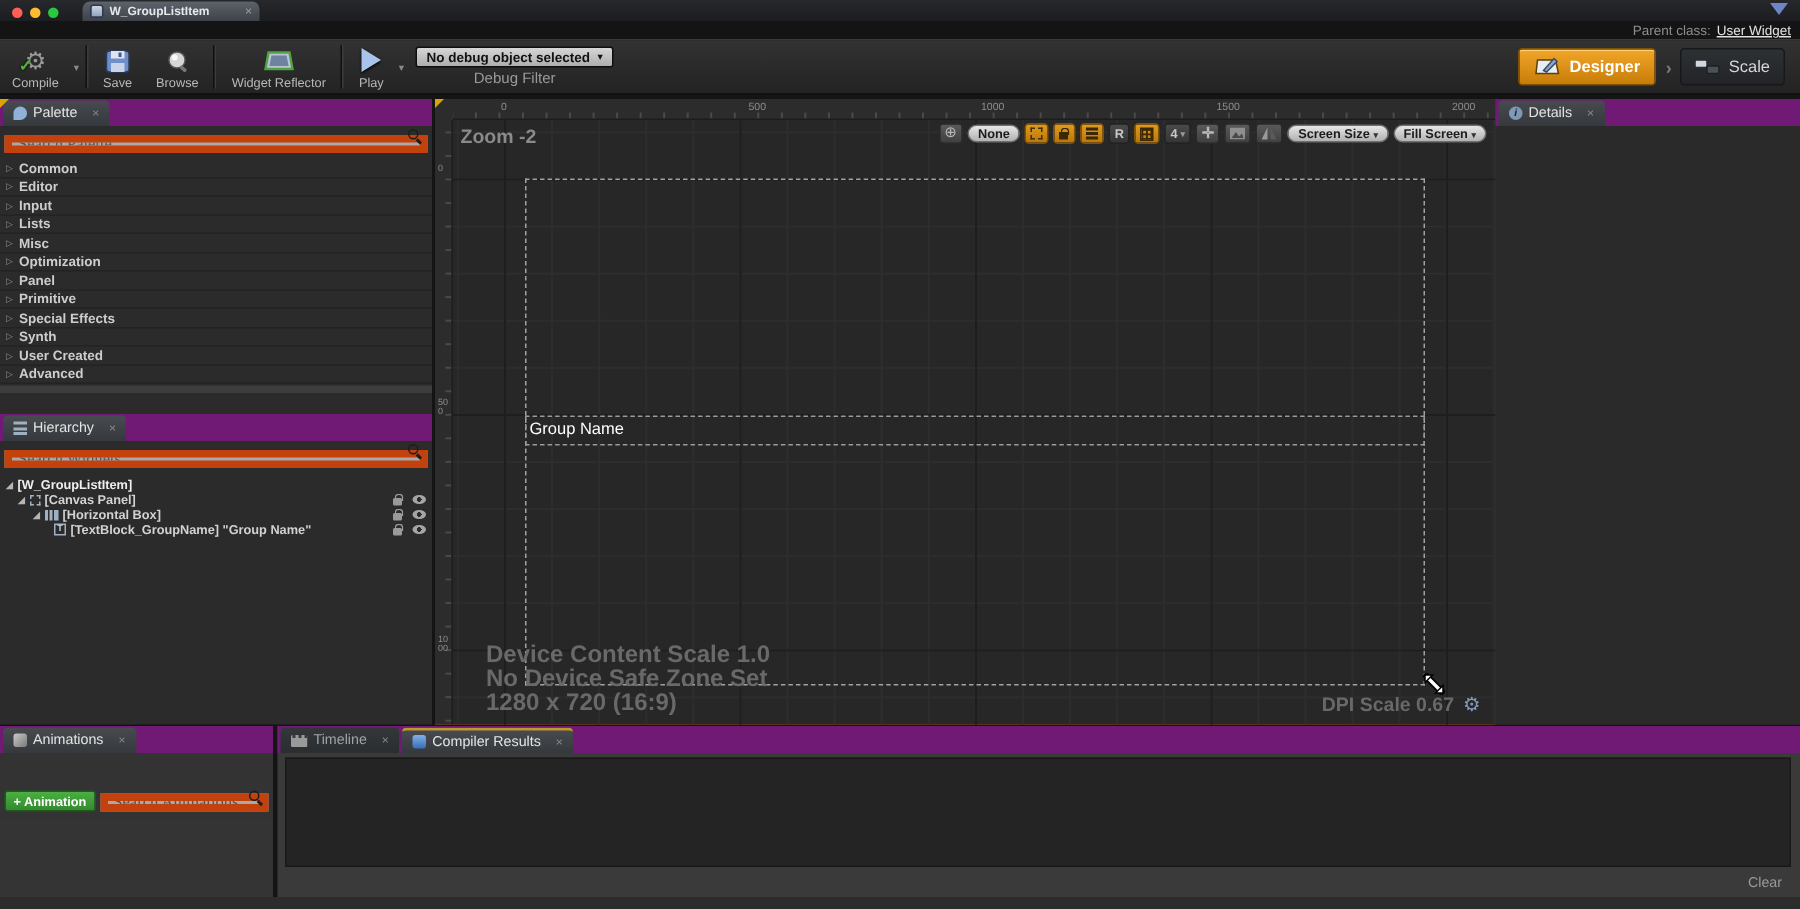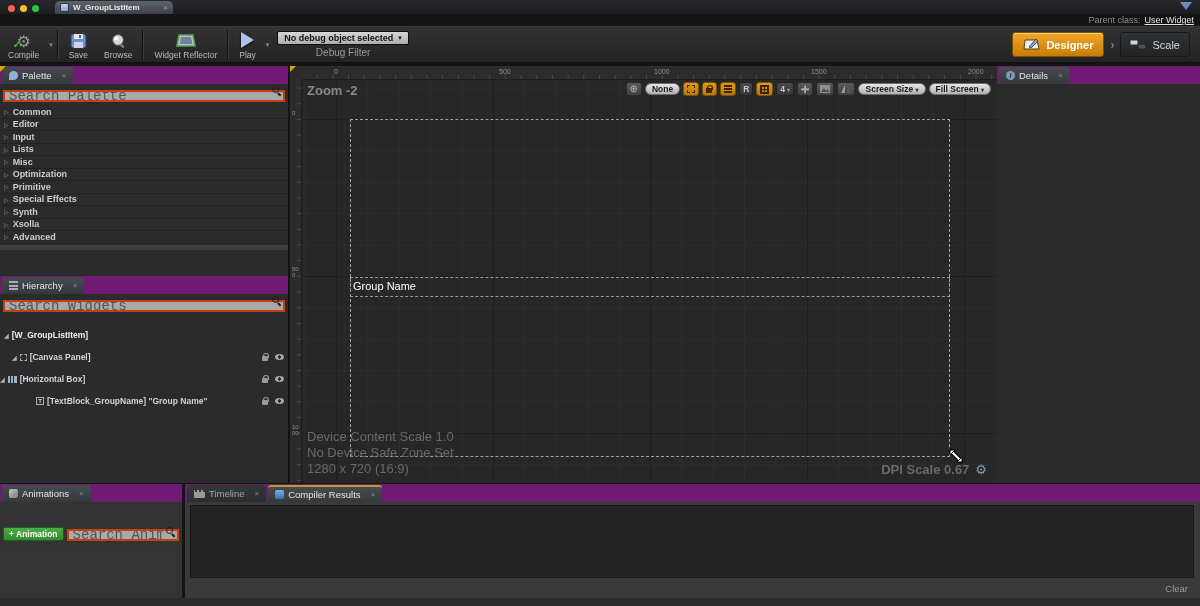--- a/index.html
+++ b/index.html
@@ -61,40 +61,40 @@
   .tab { height:17px; display:flex; align-items:center; gap:4px; padding:0 7px;
     background:linear-gradient(#474b50,#35393d); border-radius:3px 3px 0 0; margin-left:2px; }
   .tab .tlabel { font-size:9.5px; color:#e4e4e4; white-space:nowrap; }
   .tab .x { font-size:8px; color:#8a8a8a; margin-left:6px; }
   .tab.inactive { background:linear-gradient(#34373a,#2b2e31); }
   .tab.inactive .tlabel { color:#9fa3a7; }
   .tab.sel-yellow { border-top:2px solid #b3a02a; }
   .corner-tri { position:absolute; left:0; top:0; width:0; height:0;
     border-top:6px solid #dba309; border-right:6px solid transparent; z-index:5; }
   .searchrow { padding:2px 3px; }
-  .search { width:100%; height:12px; background:#a9a9a9; border:2px solid #c2410c;
-    font-size:14px; color:#3f3f3f; padding:0 14px 0 4px; font-family:Liberation Mono, monospace; }
+  .search { width:100%; height:12px; background:#a9a9a9; border:5px solid #c2410c;
+    font-size:11px; color:#3f3f3f; padding:0 14px 0 4px; font-family:Liberation Serif, serif; }
   .search::placeholder { color:#555; }
   .searchwrap { position:relative; }
   .mag { position:absolute; right:7px; top:2px; width:9px; height:9px; }
   .mag::before { content:""; position:absolute; left:0; top:0; width:5px; height:5px;
     border:1.5px solid #1d1d1d; border-radius:50%; }
   .mag::after { content:""; position:absolute; left:6px; top:6px; width:4px; height:1.5px;
     background:#1d1d1d; transform:rotate(45deg); transform-origin:left center; }
 
   
   .cat-row { height:12.5px; display:flex; align-items:center; gap:4px; padding-left:4px;
     border-bottom:1px solid #232323; }
   .cat-row .exp { color:#8f8f8f; font-size:6px; }
   .cat-row .ctext { font-size:9px; font-weight:bold; color:#cdcdcd; }
   #palette-strip { height:5px; background:#3d3d3d; margin-top:1px; }
 
   
   .h-row { height:10px; display:flex; align-items:center; gap:3px; font-size:8.5px;
-    font-weight:bold; color:#d2d2d2; position:relative;margin-top:12px; }
+    font-weight:bold; color:#d2d2d2; position:relative; }
   .h-row .exp2 { color:#b5b5b5; font-size:6px; }
   .h-row.root { color:#efefef; }
   .h-ic-canvas { width:7px; height:7px; border:1px dashed #9fb0c2; }
   .h-ic-hbox { width:9px; height:7px; display:flex; gap:1px; }
   .h-ic-hbox i { flex:1; background:#9fb0c2; }
   .h-ic-text { width:8px; height:8px; border:1px solid #9fb0c2; color:#c7d3e0; font-size:6px;
     font-weight:bold; display:flex; align-items:center; justify-content:center; font-style:normal; }
   .rowctl { position:absolute; right:4px; display:flex; gap:6px; align-items:center; }
   .lock-sm { width:7px; height:8px; position:relative; }
   .lock-sm::before { content:""; position:absolute; left:1px; top:0; width:4px; height:4px;
@@ -123,21 +123,21 @@
       linear-gradient(#1e1e1e 1px,transparent 1px), linear-gradient(90deg,#1e1e1e 1px,transparent 1px),
       linear-gradient(#2d2d2d 1px,transparent 1px), linear-gradient(90deg,#2d2d2d 1px,transparent 1px);
     background-size:157px 157px,157px 157px,31.4px 31.4px,31.4px 31.4px;
     background-position:34px 39px; }
   #zoom-label { position:absolute; left:5px; top:3px; font-size:13px; font-weight:bold; color:#8a8a8a; }
   #sel-outer { position:absolute; left:48px; top:39px; width:600px; height:338px;
     border:1px dashed #a2a2a2; }
   #sel-inner { position:absolute; left:48px; top:197px; width:600px; height:20px;
     border:1px dashed #9a9a9a; }
   #widget-text { position:absolute; left:51px; top:200px; font-size:11px; font-weight:normal; color:#fff; }
-  #overlay-info { position:absolute; left:5px; bottom:6px; font-size:13px; font-weight:normal;
+  #overlay-info { position:absolute; left:22px; bottom:6px; font-size:16px; font-weight:bold;
     color:#696969; line-height:16px; }
   #dpi-row { position:absolute; right:10px; bottom:6px; display:flex; align-items:center; gap:6px; }
   #dpi-row .dtext { font-size:13px; font-weight:bold; color:#696969; }
   #dpi-gear { font-size:13px; color:#7f98b8; line-height:13px; }
   #resize-cursor { position:absolute; left:645px; top:367px; }
 
   
   #cv-toolbar { position:absolute; top:2px; right:6px; display:flex; gap:3px; align-items:center; }
   .cv-btn { height:14px; min-width:14px; border-radius:3px; display:flex; align-items:center;
     justify-content:center; padding:0 3px; gap:2px; }
@@ -305,33 +305,37 @@
     <div class="cat-row">
         <span class="exp">▷</span>
         <span class="ctext">Misc</span>
       </div>
     <div class="cat-row">
         <span class="exp">▷</span>
         <span class="ctext">Optimization</span>
       </div>
     <div class="cat-row">
         <span class="exp">▷</span>
+        <span class="ctext">Panel</span>
+      </div>
+    <div class="cat-row">
+        <span class="exp">▷</span>
         <span class="ctext">Primitive</span>
       </div>
     <div class="cat-row">
         <span class="exp">▷</span>
         <span class="ctext">Special Effects</span>
       </div>
     <div class="cat-row">
         <span class="exp">▷</span>
         <span class="ctext">Synth</span>
       </div>
     <div class="cat-row">
         <span class="exp">▷</span>
-        <span class="ctext">Xsolla</span>
+        <span class="ctext">User Created</span>
       </div>
     <div class="cat-row">
         <span class="exp">▷</span>
         <span class="ctext">Advanced</span>
       </div>
   </div>
   <div id="palette-strip"></div>
 </div>
 
 <div class="panel" id="hierarchy-panel" style="left:0; top:276px; width:288px; height:207px;">
@@ -357,21 +361,21 @@
     </div>
     <div class="h-row" style="padding-left:12px;">
       <span class="exp2">◢</span>
       <span class="h-ic-canvas"></span>
       <span>[Canvas Panel]</span>
       <span class="rowctl">
           <span class="lock-sm"></span>
           <span class="eye-sm"></span>
         </span>
     </div>
-    <div class="h-row" style="align-items:center;">
+    <div class="h-row" style="padding-left:22px;align-items:center;">
       <span class="exp2">◢</span>
       <span class="h-ic-hbox">
           <i></i>
           <i></i>
           <i></i>
         </span>
       <span>[Horizontal Box]</span>
       <span class="rowctl">
           <span class="lock-sm"></span>
           <span class="eye-sm"></span>

